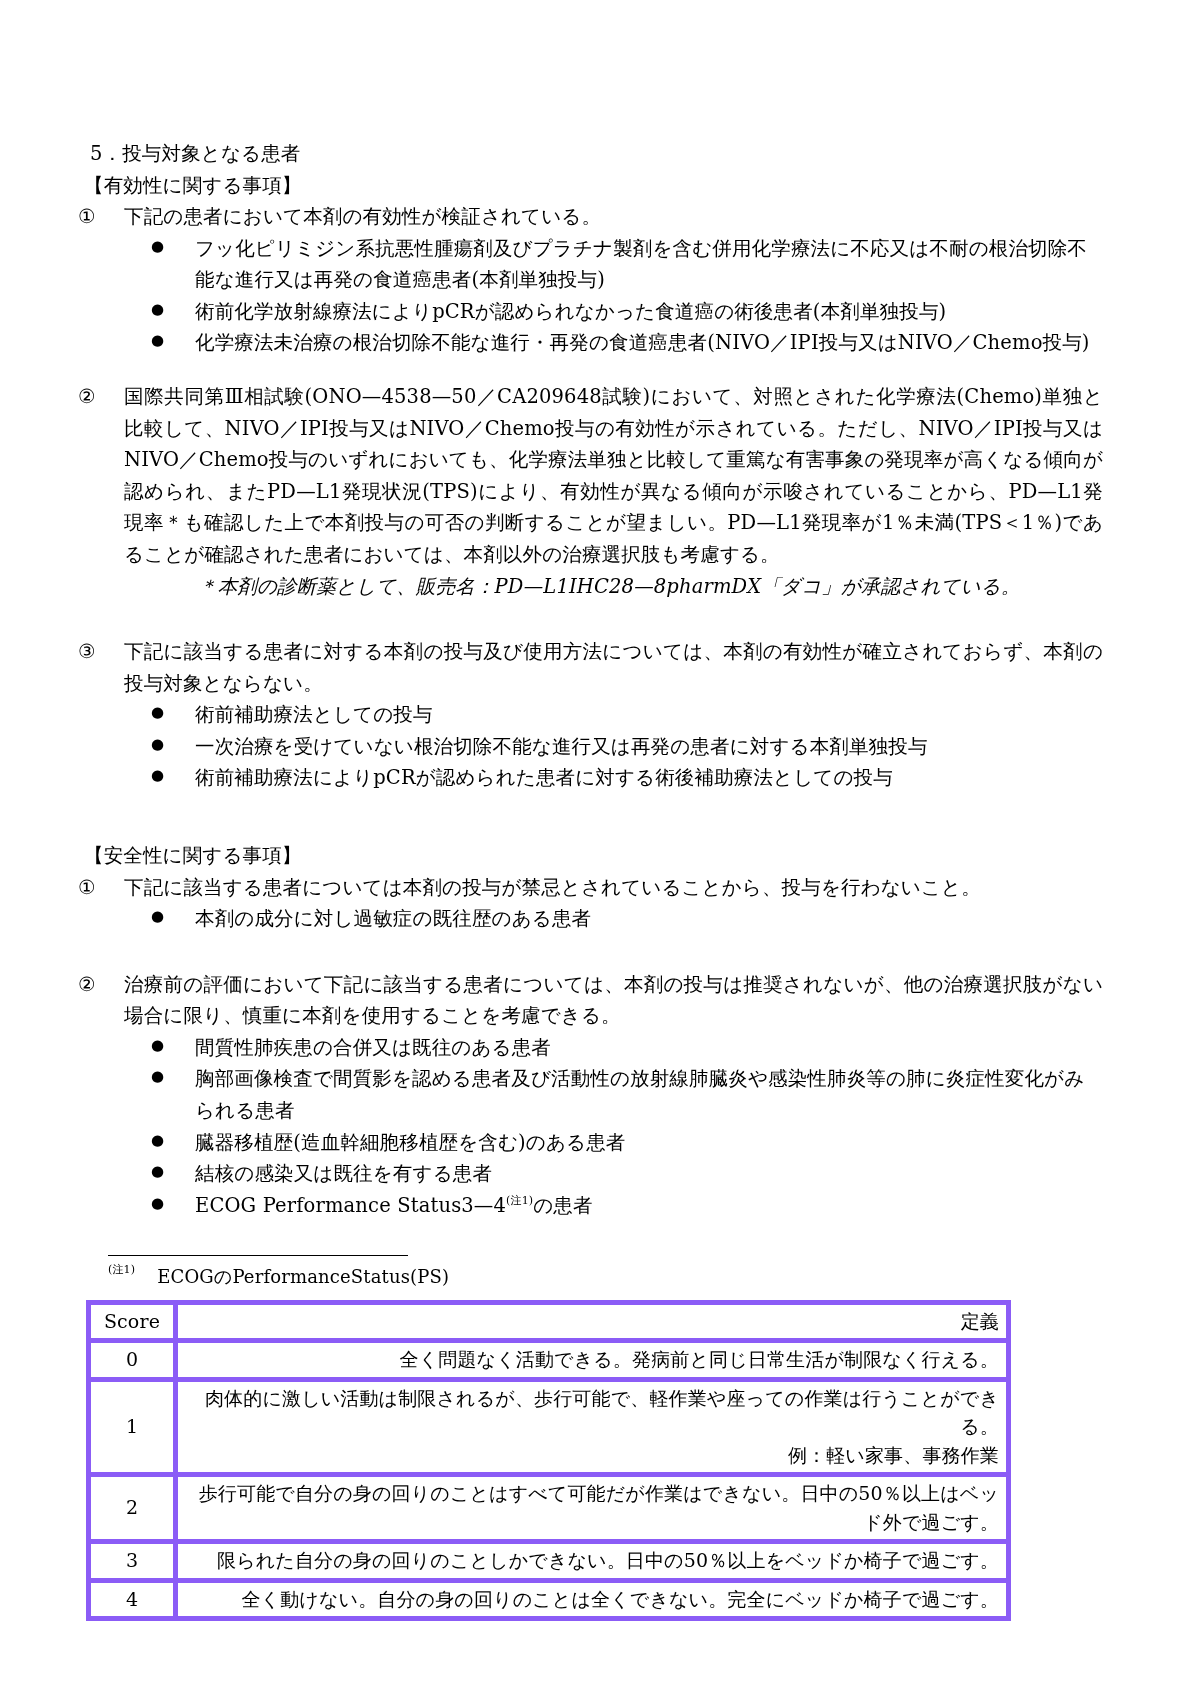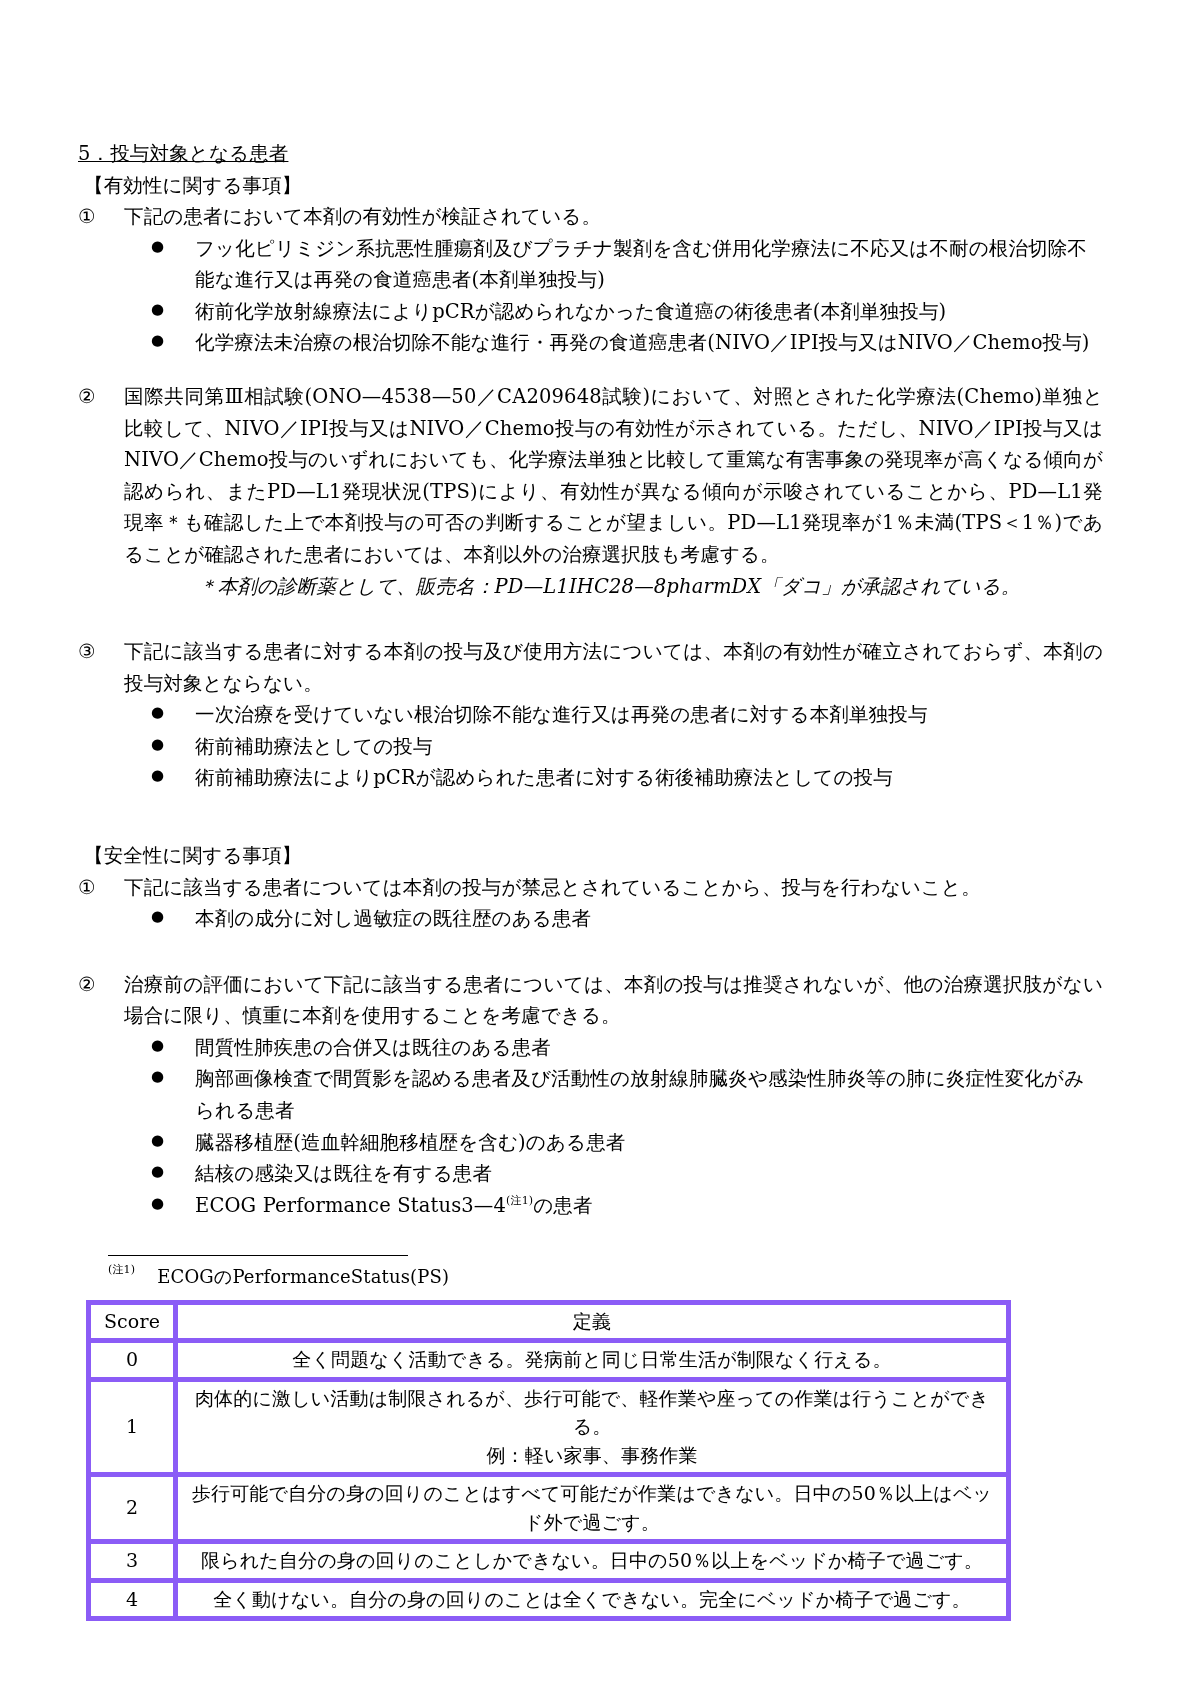--- a/index.html
+++ b/index.html
@@ -25,22 +25,21 @@
     font-size: 19.5px;
     line-height: 1.62;
     letter-spacing: 0.15px;
   }
 
   
   .line {
     white-space: pre-wrap;
   }
   .section-heading {
-    margin: 0 0 0 0;
-    text-decoration: underline;
+    margin: 0 0 0 12px;
   }
   .bracket-heading {
     margin: 0 0 0 6px;
   }
 
   
   .num-item {
     display: flex;
     align-items: flex-start;
     margin-top: 0;
@@ -124,21 +123,21 @@
     font-size: 19px;
     line-height: 1.5;
     font-weight: normal;
     vertical-align: middle;
   }
   table.ps-table .col-score {
     width: 68px;
     text-align: center;
   }
   table.ps-table .col-def {
-    text-align: center;
+    text-align: right;
   }
 </style>
 </head>
 <body>
 
 <div class="page">
   <div class="doc-body">
 
     <div class="line section-heading">5．投与対象となる患者</div>
 
@@ -173,25 +172,25 @@
 
     <div class="spacer-lg"></div>
 
     <div class="num-item">
       <div class="num-marker">③</div>
       <div class="num-text">下記に該当する患者に対する本剤の投与及び使用方法については、本剤の有効性が確立されておらず、本剤の投与対象とならない。</div>
     </div>
     <ul class="bullet-list">
       <li class="bullet-item">
         <span class="bullet-dot"></span>
+        <span class="bullet-text">術前補助療法としての投与</span>
+      </li>
+      <li class="bullet-item">
+        <span class="bullet-dot"></span>
         <span class="bullet-text">一次治療を受けていない根治切除不能な進行又は再発の患者に対する本剤単独投与</span>
-      </li>
-      <li class="bullet-item">
-        <span class="bullet-dot"></span>
-        <span class="bullet-text">術前補助療法としての投与</span>
       </li>
       <li class="bullet-item">
         <span class="bullet-dot"></span>
         <span class="bullet-text">術前補助療法によりpCRが認められた患者に対する術後補助療法としての投与</span>
       </li>
     </ul>
 
     <div class="spacer-xl"></div>
 
     <div class="line bracket-heading">【安全性に関する事項】</div>

